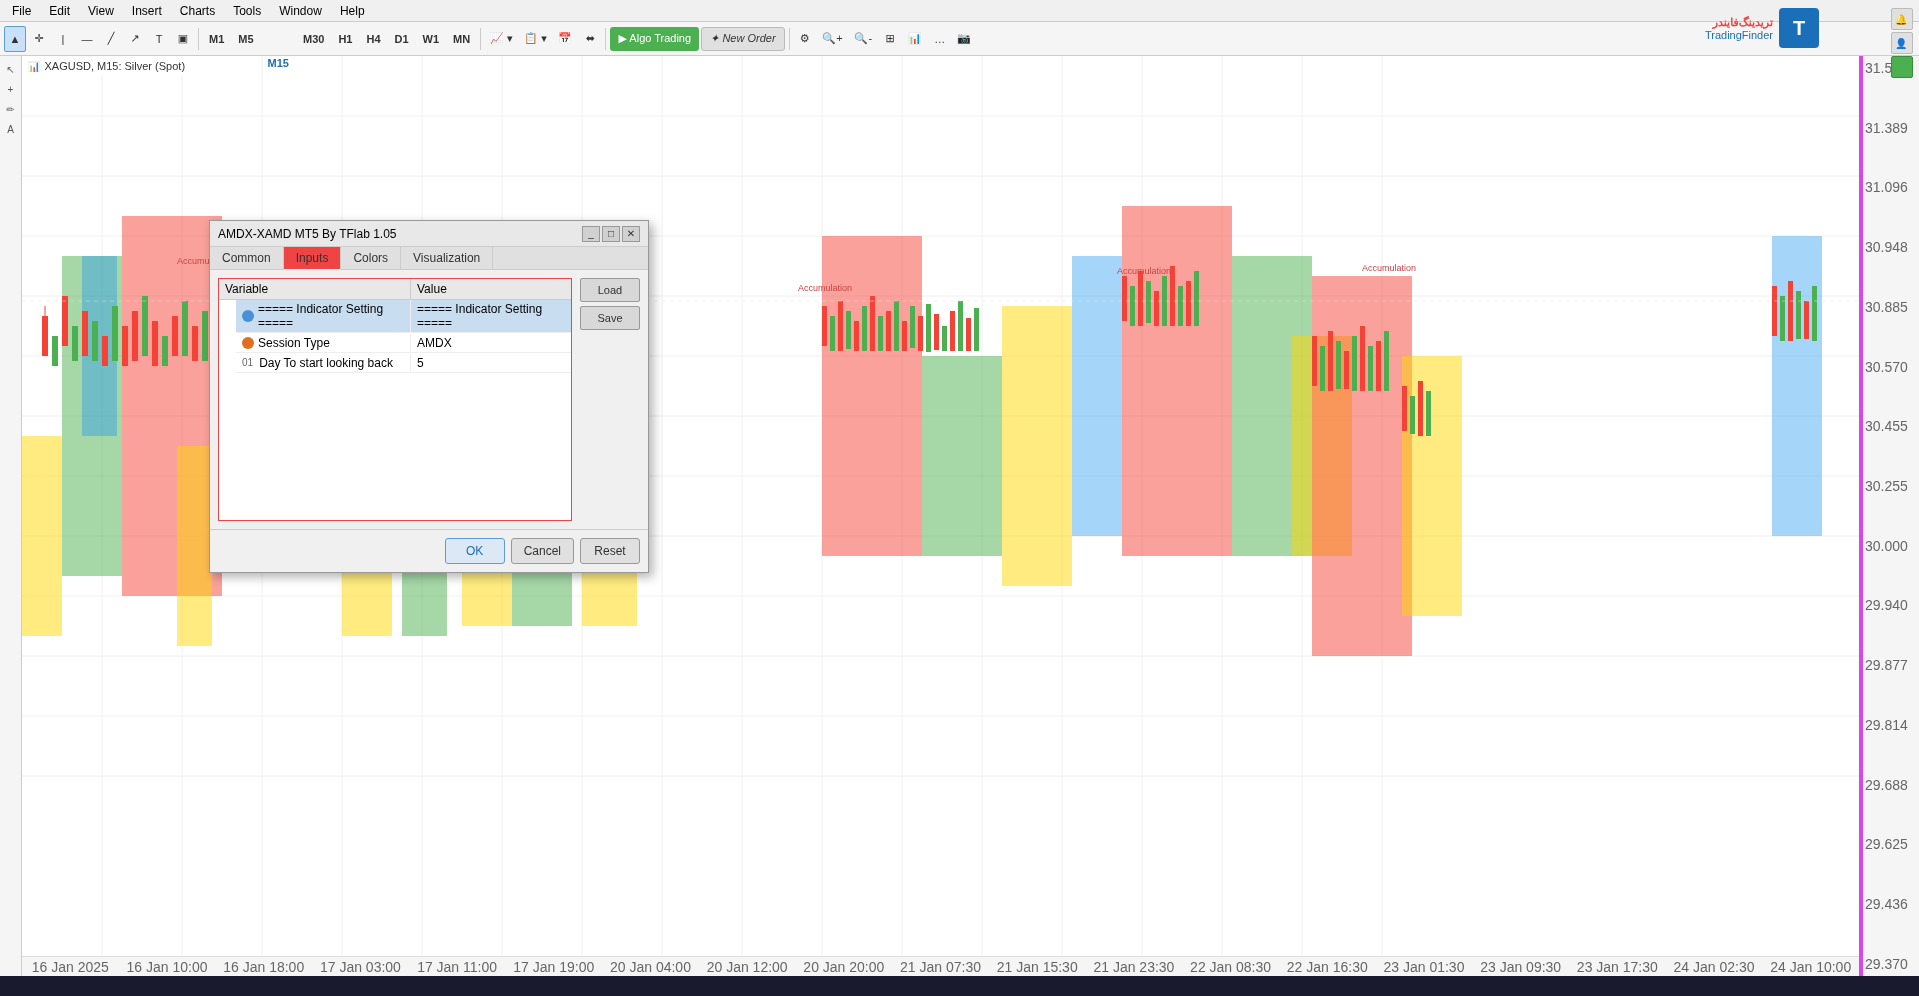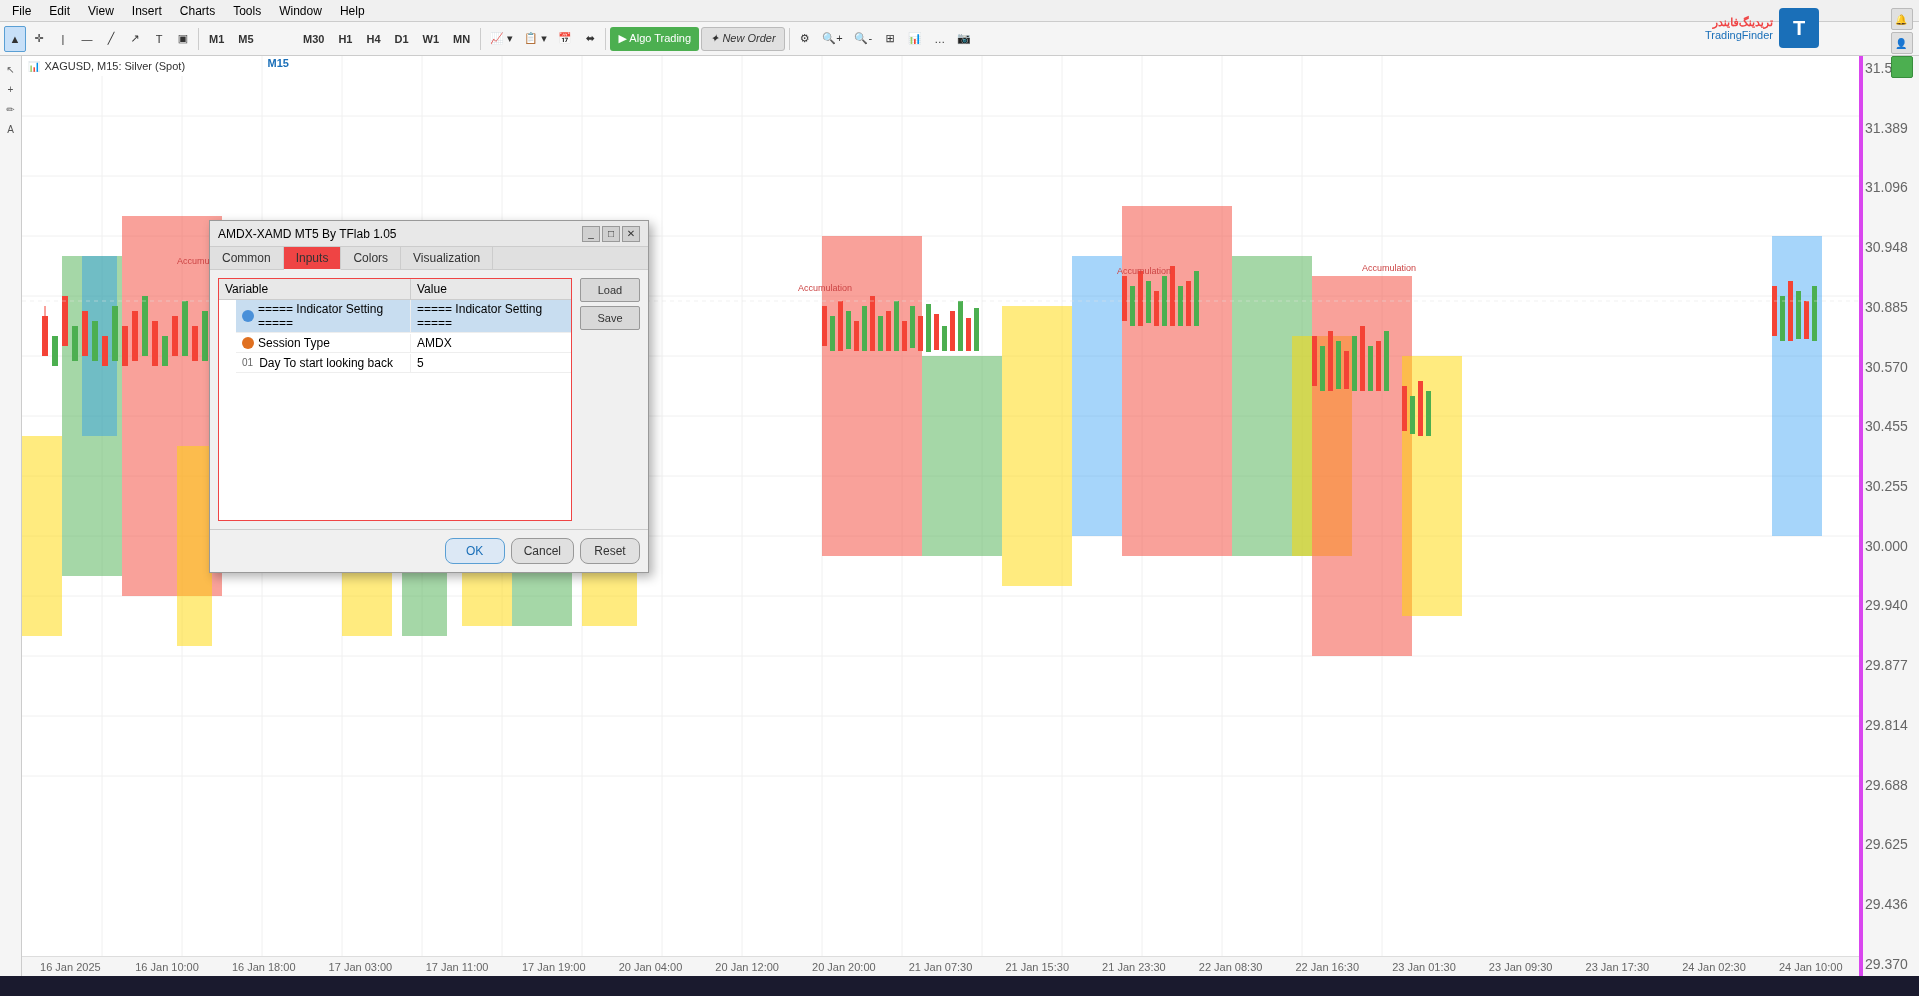--- a/index.html
+++ b/index.html
@@ -181,21 +181,21 @@
       align-items: center;
       font-size: 9px;
       color: #666;
       gap: 0;
       overflow: hidden;
     }
     .time-label {
       flex: 1;
       text-align: center;
       white-space: nowrap;
-      font-size: 11px;
+      font-size: 14px;
     }
 
     
     #chart-header {
       position: absolute;
       top: 56px;
       left: 22px;
       height: 20px;
       background: rgba(255,255,255,0.9);
       display: flex;
@@ -412,21 +412,21 @@
       border-top: 1px solid #ccc;
     }
     .modal-footer-btn {
       height: 26px;
       min-width: 60px;
       background: #e0e0e0;
       border: 1px solid #999;
       cursor: pointer;
       font-size: 12px;
       color: #333;
-      border-radius: 8px;
+      border-radius: 3px;
       padding: 0 12px;
     }
     .modal-footer-btn.primary {
       background: #dce8f5;
       border-color: #5a9fd4;
       color: #1a6fb8;
     }
 
     
     #chart-svg {

